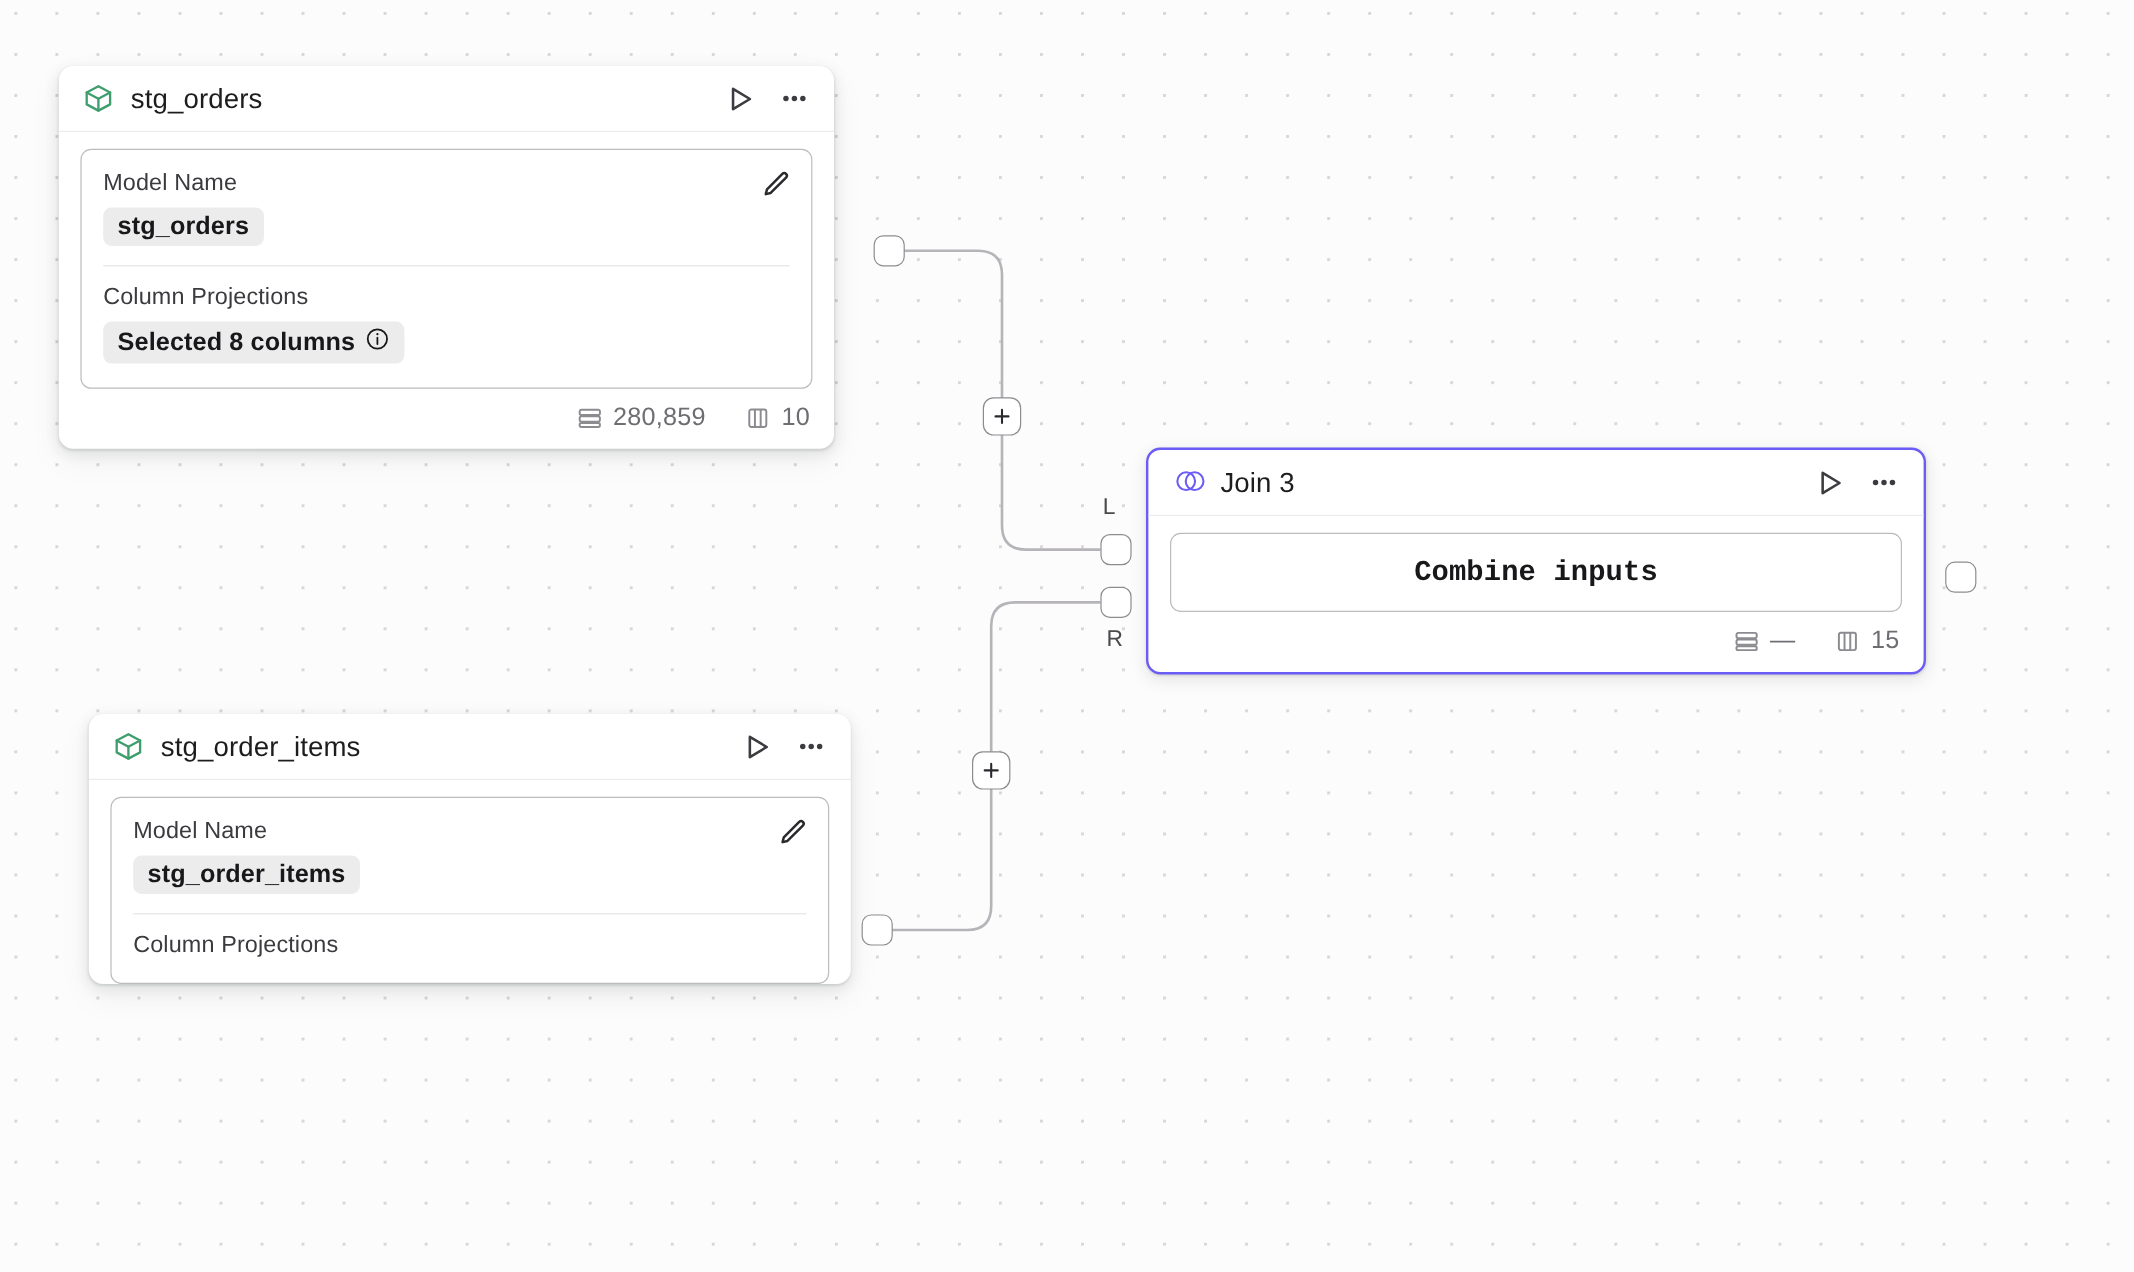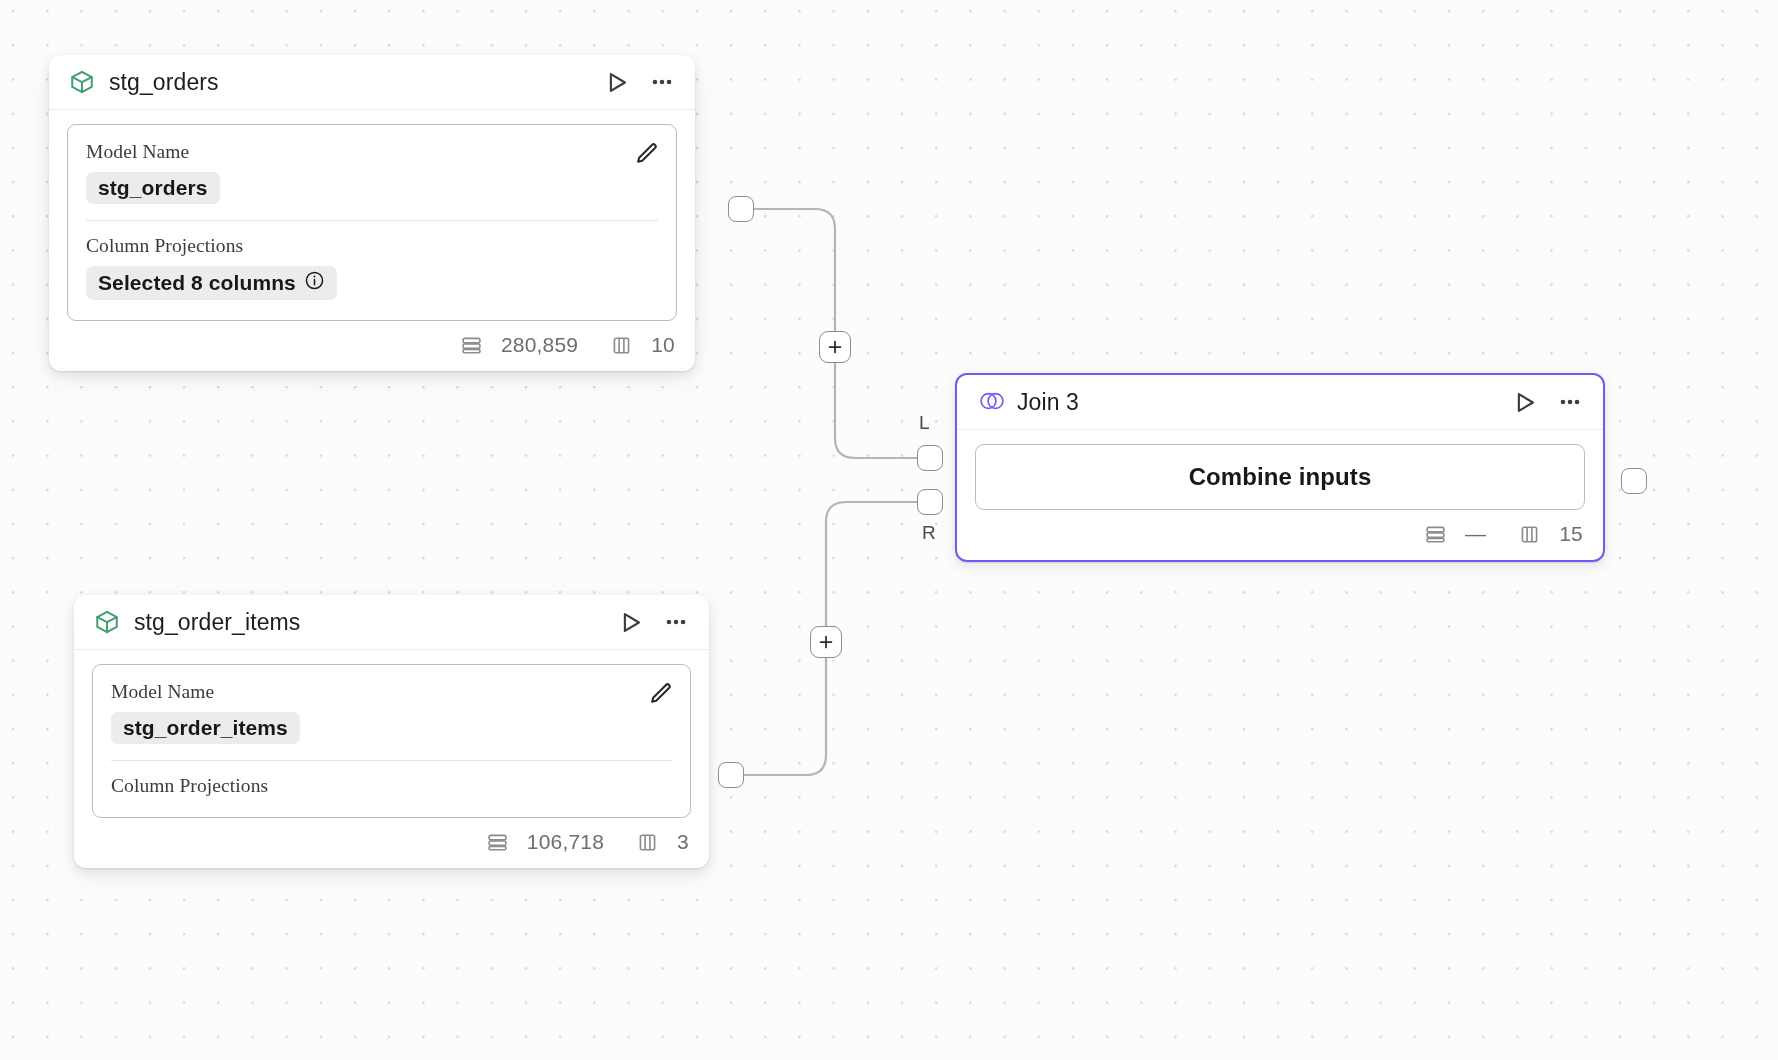--- a/index.html
+++ b/index.html
@@ -84,21 +84,20 @@
     border: 1px solid #bdbbbf;
     border-radius: 9px;
     padding: 16px 18px 20px 18px;
     position: relative;
   }
 
   .field-label {
     font-size: 19.5px;
     color: #3b3b3f;
     letter-spacing: .1px;
-    font-family: Liberation Serif, serif;
   }
   .chip {
     display: inline-flex;
     align-items: center;
     gap: 8px;
     margin-top: 9px;
     padding: 4px 12px;
     background: #ececed;
     border-radius: 7px;
     font-size: 21px;
@@ -122,33 +121,33 @@
   
   .node-footer {
     display: flex;
     align-items: center;
     justify-content: flex-end;
     gap: 12px;
     padding: 12px 20px 14px 18px;
     color: #6d6d72;
     font-size: 21px;
   }
-  .stat { display: flex; align-items: center; gap: 18px; }
+  .stat { display: flex; align-items: center; gap: 8px; }
   .stat-val { letter-spacing: .2px; }
   .stat svg { display: block; }
   .stat-gap { width: 8px; }
 
   
   .combine-btn {
     width: 100%;
     height: 66px;
     border: 1px solid #bdbbbf;
     border-radius: 9px;
     background: #fff;
-    font-family: Liberation Sans, sans-serif;
+    font-family: Liberation Mono, monospace;
     font-size: 24px;
     font-weight: 700;
     color: #18181b;
     cursor: pointer;
     letter-spacing: .1px;
   }
 
   
   .port {
     position: absolute;
@@ -308,100 +307,78 @@
         </span>
         <div class="field-label">Model Name</div>
         <div class="chip">
           <span>stg_order_items</span>
         </div>
         <div class="divider"></div>
         <div class="field-label">Column Projections</div>
       </div>
     </div>
 
+  </div>
+
+  <div class="port" style="left:718px; top:762px;"></div>
+
+  <div class="edge-add" style="left:810px; top:626px;">
+    <svg viewBox="0 0 24 24" width="20" height="20" fill="none" stroke="#2a2a2e" stroke-width="2.1" stroke-linecap="round">
+      <path d="M12 5.5v13M5.5 12h13"></path>
+    </svg>
+  </div>
+
+  <div class="node selected" style="left:955px; top:373px; width:650px;">
+    <div class="node-header">
+      <span class="node-icon">
+        <svg viewBox="0 0 30 24" width="30" height="24" fill="none" stroke="#6b5cf6" stroke-width="1.7">
+          <circle cx="11.5" cy="12" r="7.4"></circle>
+          <circle cx="18.5" cy="12" r="7.4"></circle>
+        </svg>
+      </span>
+      <span class="node-title">Join 3</span>
+      <span class="header-actions">
+        <span class="icon-btn">
+          <svg viewBox="0 0 24 24" width="27" height="27" fill="none" stroke="#3c3c40" stroke-width="1.9" stroke-linejoin="round">
+            <path d="M7 4.5 19.5 12 7 19.5z"></path>
+          </svg>
+        </span>
+        <span class="icon-btn">
+          <svg viewBox="0 0 24 24" width="26" height="26" fill="#3c3c40">
+            <circle cx="5.5" cy="12" r="2.1"></circle>
+              <circle cx="12" cy="12" r="2.1"></circle>
+              <circle cx="18.5" cy="12" r="2.1"></circle>
+          </svg>
+        </span>
+      </span>
+    </div>
+
+    <div class="node-body">
+      <button class="combine-btn">Combine inputs</button>
+    </div>
+
     <div class="node-footer">
       <span class="stat">
         <span>
           <svg viewBox="0 0 24 24" width="23" height="23" fill="none" stroke="#8b8b90" stroke-width="1.7" stroke-linejoin="round">
             <rect x="3.2" y="4.6" width="17.6" height="4.6" rx="1.6"></rect>
             <rect x="3.2" y="10.4" width="17.6" height="4.6" rx="1.6"></rect>
             <rect x="3.2" y="16.2" width="17.6" height="3.4" rx="1.4"></rect>
           </svg>
         </span>
-        <span class="stat-val">106,718</span>
+        <span class="stat-val">—</span>
       </span>
       <span class="stat-gap"></span>
       <span class="stat">
         <span>
           <svg viewBox="0 0 24 24" width="23" height="23" fill="none" stroke="#8b8b90" stroke-width="1.7" stroke-linejoin="round">
             <rect x="4.6" y="4.4" width="14.8" height="15.2" rx="1.8"></rect>
             <path d="M9.5 4.4v15.2M14.5 4.4v15.2"></path>
           </svg>
         </span>
-        <span class="stat-val">3</span>
-      </span>
-    </div>
-  </div>
-
-  <div class="port" style="left:718px; top:762px;"></div>
-
-  <div class="edge-add" style="left:810px; top:626px;">
-    <svg viewBox="0 0 24 24" width="20" height="20" fill="none" stroke="#2a2a2e" stroke-width="2.1" stroke-linecap="round">
-      <path d="M12 5.5v13M5.5 12h13"></path>
-    </svg>
-  </div>
-
-  <div class="node selected" style="left:955px; top:373px; width:650px;">
-    <div class="node-header">
-      <span class="node-icon">
-        <svg viewBox="0 0 30 24" width="30" height="24" fill="none" stroke="#6b5cf6" stroke-width="1.7">
-          <circle cx="11.5" cy="12" r="7.4"></circle>
-          <circle cx="18.5" cy="12" r="7.4"></circle>
-        </svg>
-      </span>
-      <span class="node-title">Join 3</span>
-      <span class="header-actions">
-        <span class="icon-btn">
-          <svg viewBox="0 0 24 24" width="27" height="27" fill="none" stroke="#3c3c40" stroke-width="1.9" stroke-linejoin="round">
-            <path d="M7 4.5 19.5 12 7 19.5z"></path>
-          </svg>
-        </span>
-        <span class="icon-btn">
-          <svg viewBox="0 0 24 24" width="26" height="26" fill="#3c3c40">
-            <circle cx="5.5" cy="12" r="2.1"></circle>
-              <circle cx="12" cy="12" r="2.1"></circle>
-              <circle cx="18.5" cy="12" r="2.1"></circle>
-          </svg>
-        </span>
-      </span>
-    </div>
-
-    <div class="node-body">
-      <button class="combine-btn">Combine inputs</button>
-    </div>
-
-    <div class="node-footer">
-      <span class="stat">
-        <span>
-          <svg viewBox="0 0 24 24" width="23" height="23" fill="none" stroke="#8b8b90" stroke-width="1.7" stroke-linejoin="round">
-            <rect x="3.2" y="4.6" width="17.6" height="4.6" rx="1.6"></rect>
-            <rect x="3.2" y="10.4" width="17.6" height="4.6" rx="1.6"></rect>
-            <rect x="3.2" y="16.2" width="17.6" height="3.4" rx="1.4"></rect>
-          </svg>
-        </span>
-        <span class="stat-val">—</span>
-      </span>
-      <span class="stat-gap"></span>
-      <span class="stat">
-        <span>
-          <svg viewBox="0 0 24 24" width="23" height="23" fill="none" stroke="#8b8b90" stroke-width="1.7" stroke-linejoin="round">
-            <rect x="4.6" y="4.4" width="14.8" height="15.2" rx="1.8"></rect>
-            <path d="M9.5 4.4v15.2M14.5 4.4v15.2"></path>
-          </svg>
-        </span>
         <span class="stat-val">15</span>
       </span>
     </div>
   </div>
 
   <span class="port-label" style="left:919px; top:412px;">L</span>
   <div class="port" style="left:917px; top:445px;"></div>
 
   <div class="port" style="left:917px; top:489px;"></div>
   <span class="port-label" style="left:922px; top:522px;">R</span>

